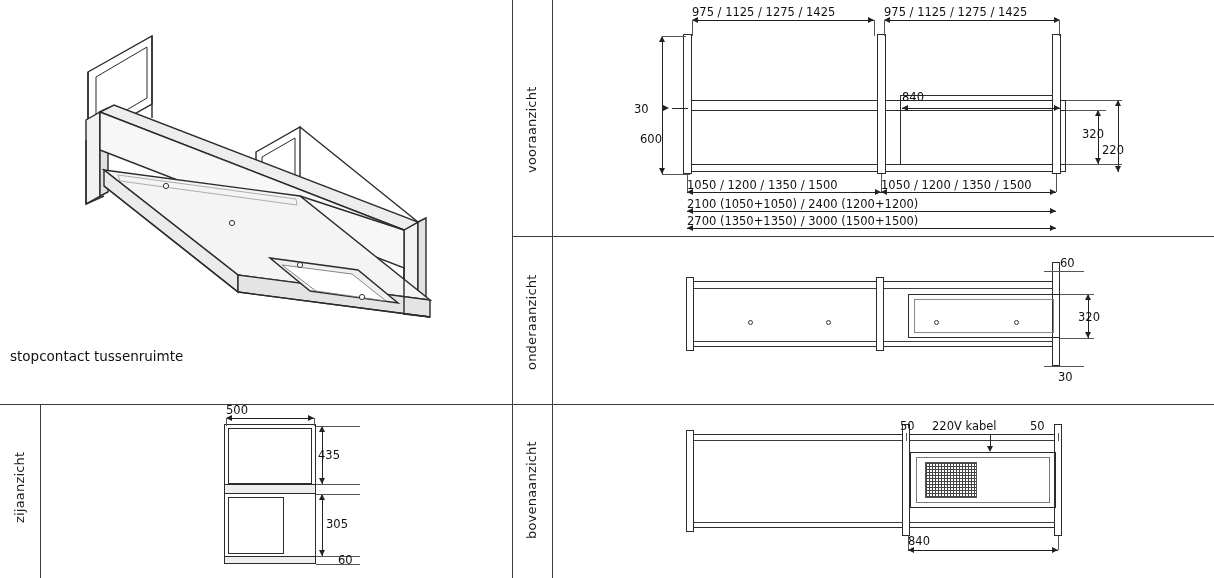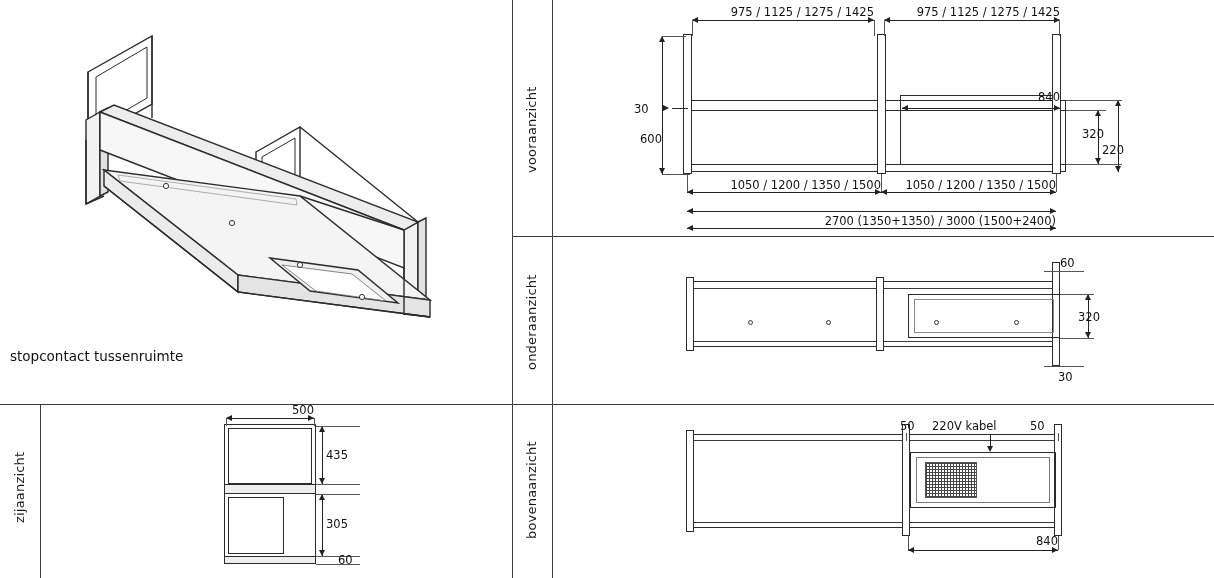--- a/index.html
+++ b/index.html
@@ -22,21 +22,21 @@
     transform:rotate(180deg);
     font-size:13px;
     letter-spacing:.2px;
     color:#1a1a1a;
     text-align:center;
     white-space:nowrap;
   }
 
   .txt{position:absolute;font-size:13.5px;color:#111;white-space:nowrap;}
   .txt.dim{font-size:11.5px;}
-  .center{text-align:right;}
+  .center{text-align:left;}
 
   
   .dimline{position:absolute;background:#222;height:1px;}
   .dimvert{position:absolute;background:#222;width:1px;}
   .ext{position:absolute;background:#555;width:1px;}
   .exth{position:absolute;background:#555;height:1px;}
 
   .arrowL,.arrowR{position:absolute;width:0;height:0;border-top:3px solid transparent;border-bottom:3px solid transparent;}
   .arrowL{border-right:6px solid #222;}
   .arrowR{border-left:6px solid #222;}
@@ -190,25 +190,26 @@
   <div class="txt dim center" style="left:687px;top:178px;width:194px;">1050 / 1200 / 1350 / 1500</div>
 
   <div class="dimline" style="left:881px;top:192px;width:175px;"></div>
   <div class="arrowL" style="left:881px;top:189px;"></div>
   <div class="arrowR" style="left:1050px;top:189px;"></div>
   <div class="txt dim center" style="left:881px;top:178px;width:175px;">1050 / 1200 / 1350 / 1500</div>
 
   <div class="dimline" style="left:687px;top:211px;width:369px;"></div>
   <div class="arrowL" style="left:687px;top:208px;"></div>
   <div class="arrowR" style="left:1050px;top:208px;"></div>
+  <div class="txt dim center" style="left:687px;top:197px;width:369px;">2100 (1050+1050) / 2400 (1200+1200)</div>
 
   <div class="dimline" style="left:687px;top:228px;width:369px;"></div>
   <div class="arrowL" style="left:687px;top:225px;"></div>
   <div class="arrowR" style="left:1050px;top:225px;"></div>
-  <div class="txt dim center" style="left:687px;top:214px;width:369px;">2700 (1350+1350) / 3000 (1500+2400)</div>
+  <div class="txt dim center" style="left:687px;top:214px;width:369px;">2700 (1350+1350) / 3000 (1500+1500)</div>
 
   <div class="rect fillwhite" style="left:690px;top:281px;width:370px;height:66px;"></div>
   <div class="hline" style="left:690px;top:288px;width:370px;"></div>
   <div class="hline" style="left:690px;top:341px;width:370px;"></div>
   <div class="bar fillgrey" style="left:686px;top:277px;width:8px;height:74px;"></div>
   <div class="bar fillgrey" style="left:876px;top:277px;width:8px;height:74px;"></div>
   <div class="bar fillgrey" style="left:1052px;top:262px;width:8px;height:104px;"></div>
   <div class="rect" style="left:908px;top:294px;width:152px;height:44px;"></div>
   <div class="rect" style="left:914px;top:299px;width:140px;height:34px;border-color:#8a8a8a;"></div>
   <div class="dot" style="left:748px;top:320px;"></div>
@@ -240,21 +241,21 @@
   <div class="arrowR" style="left:308px;top:415px;"></div>
   <div class="ext" style="left:226px;top:418px;height:8px;"></div>
   <div class="ext" style="left:314px;top:418px;height:8px;"></div>
   <div class="txt dim center" style="left:226px;top:403px;width:88px;">500</div>
 
   <div class="dimvert" style="left:322px;top:426px;height:58px;"></div>
   <div class="arrowU" style="left:319px;top:426px;"></div>
   <div class="arrowD" style="left:319px;top:478px;"></div>
   <div class="exth" style="left:316px;top:426px;width:44px;"></div>
   <div class="exth" style="left:316px;top:484px;width:44px;"></div>
-  <div class="txt dim" style="left:326px;top:448px;text-align:center;">435</div>
+  <div class="txt dim" style="left:318px;top:448px;text-align:center;">435</div>
 
   <div class="dimvert" style="left:322px;top:494px;height:62px;"></div>
   <div class="arrowU" style="left:319px;top:494px;"></div>
   <div class="arrowD" style="left:319px;top:550px;"></div>
   <div class="exth" style="left:316px;top:494px;width:44px;"></div>
   <div class="exth" style="left:316px;top:556px;width:44px;"></div>
   <div class="txt dim" style="left:326px;top:517px;">305</div>
 
   <div class="exth" style="left:316px;top:564px;width:44px;"></div>
   <div class="txt dim" style="left:338px;top:553px;">60</div>

